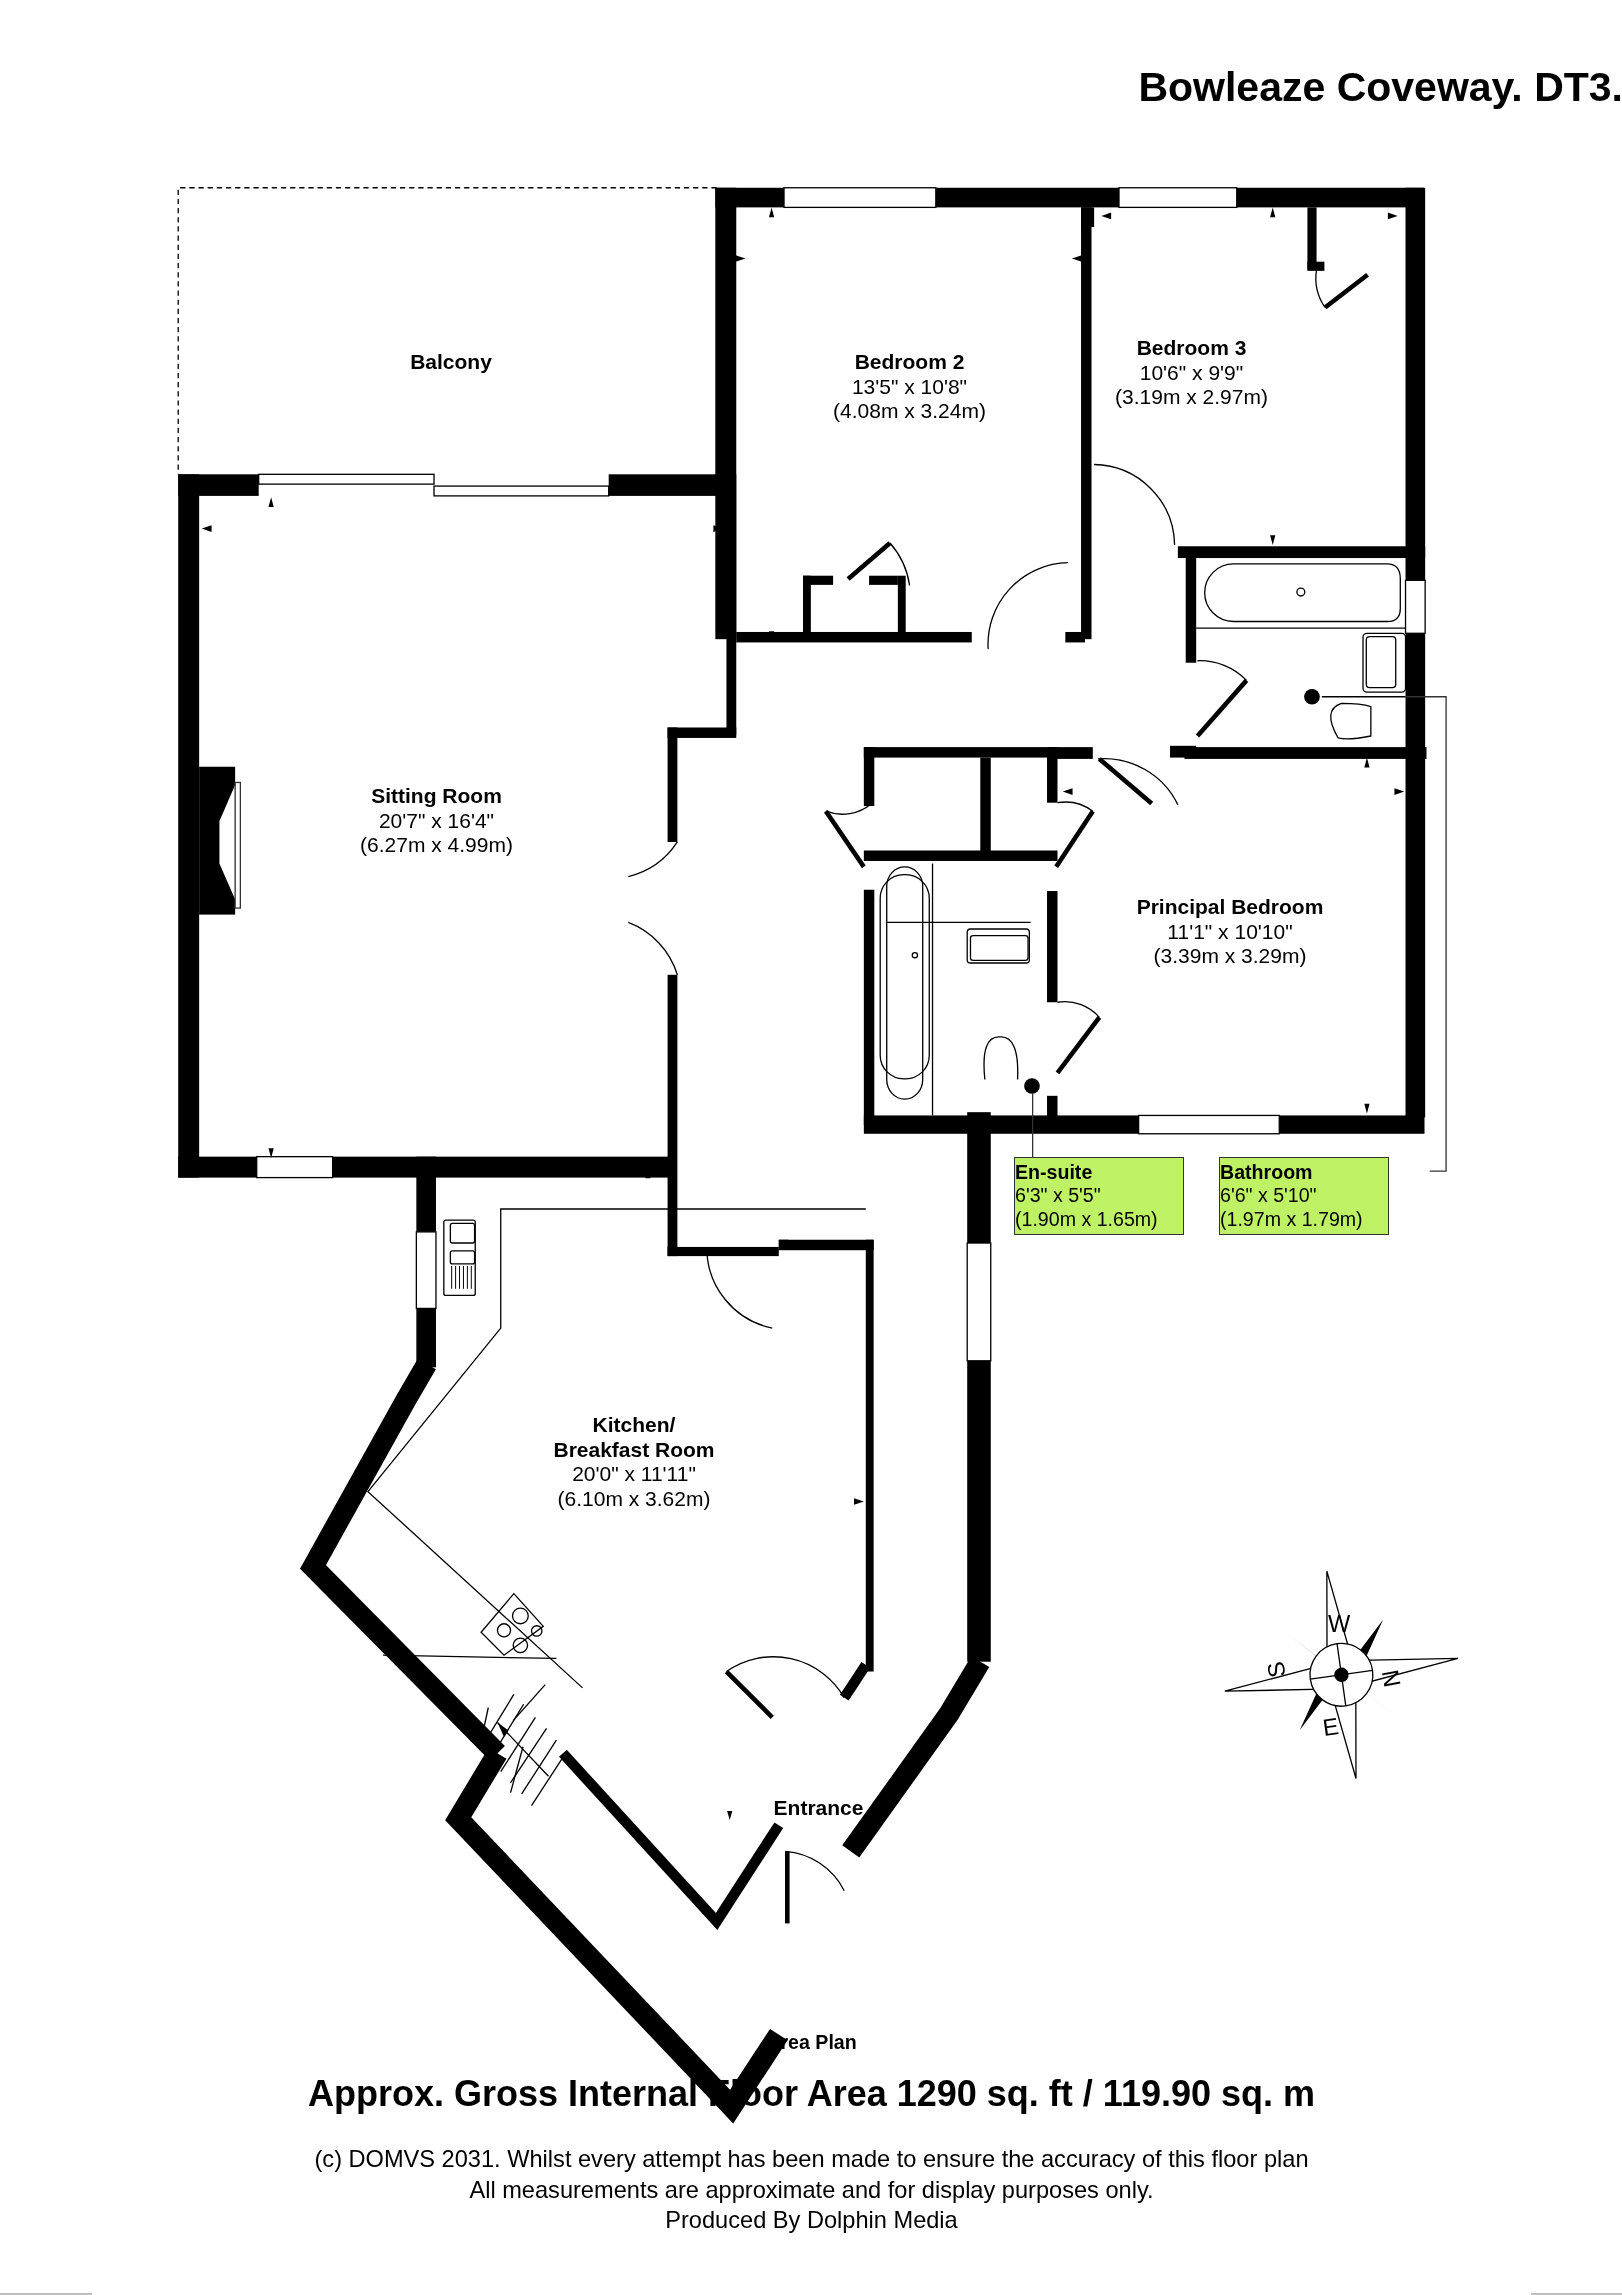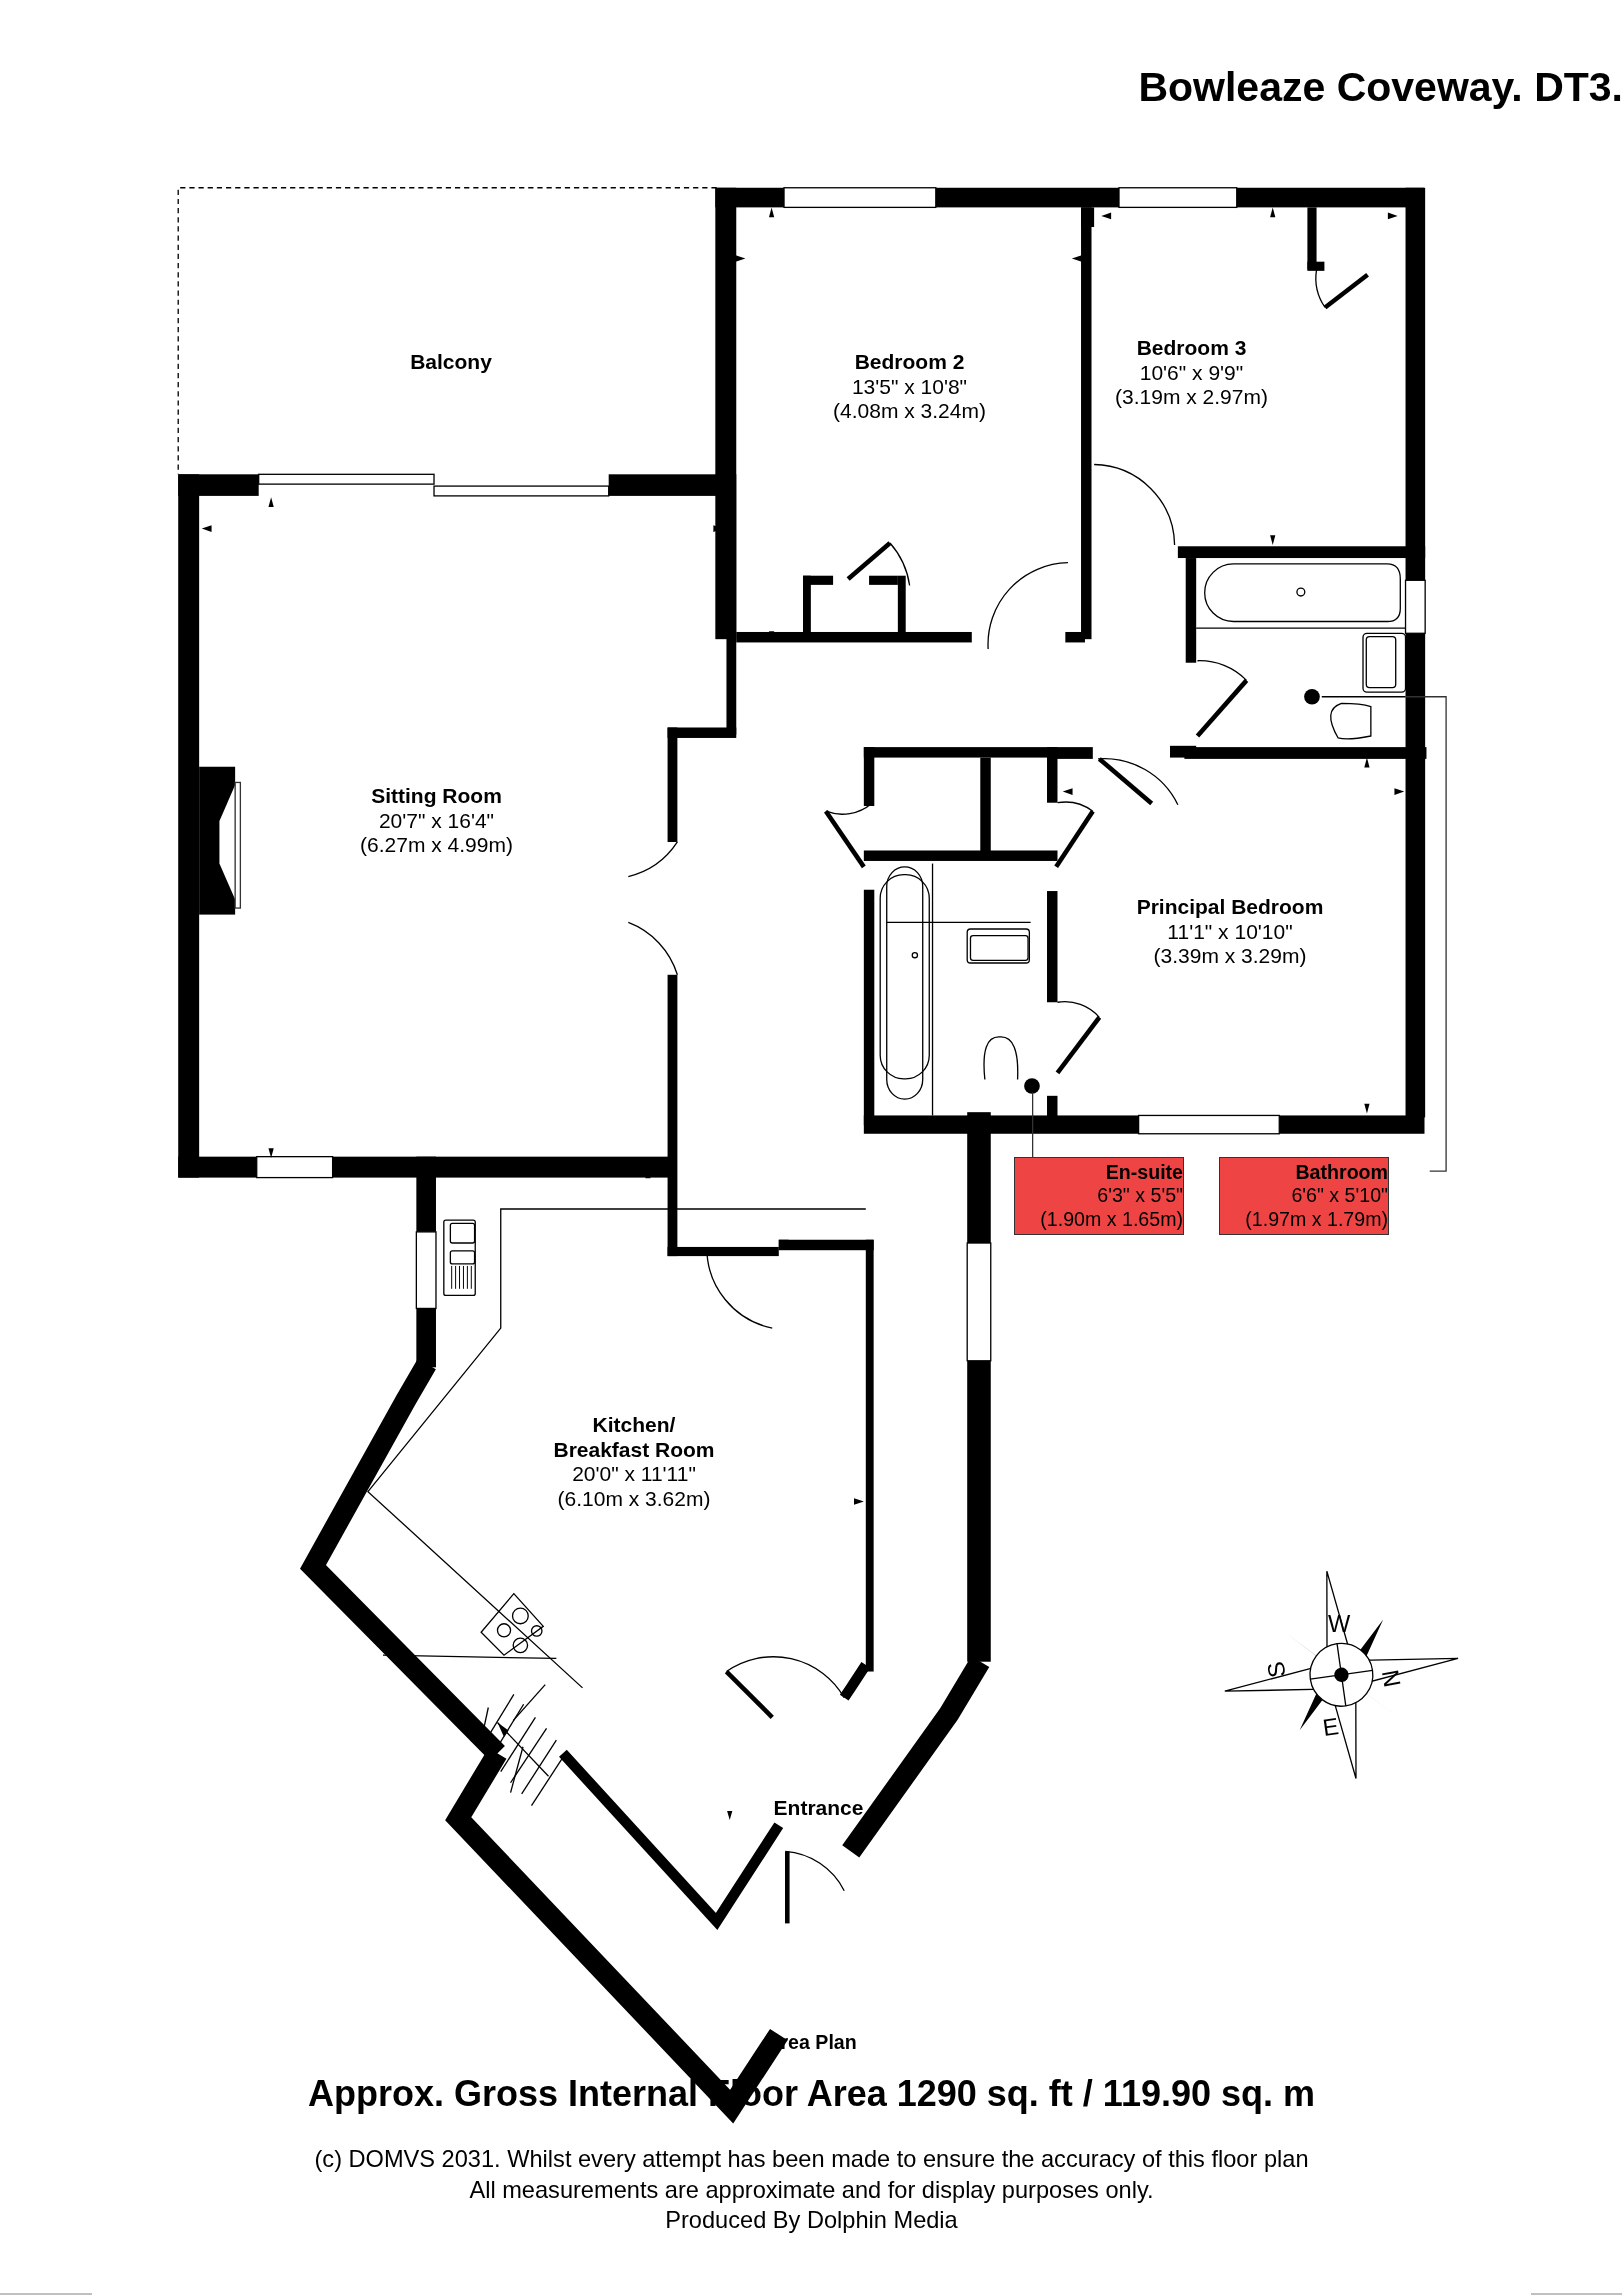--- a/index.html
+++ b/index.html
@@ -4,21 +4,21 @@
 <style>
   html, body { margin: 0; padding: 0; background: #ffffff; }
   body { width: 1623px; height: 2295px; position: relative; overflow: hidden;
          font-family: "Liberation Sans", sans-serif; color: #000; }
   .title { position: absolute; left: 0; width: 1623px; top: 64px; text-align: right;
            font-size: 41px; font-weight: bold; }
   svg.plan { position: absolute; left: 0; top: 0; }
   .lbl { position: absolute; text-align: center; line-height: 1.17; font-size: 21px; }
   .lbl .nm { font-weight: bold; display: block; }
   .lbl .dim { display: block; }
-  .boxlbl { position: absolute; border: 1.3px solid #333; background: #ef4444; text-align: right;
+  .boxlbl { position: absolute; border: 1.3px solid #333; background: #bef264; text-align: left;
             font-size: 19.6px; line-height: 1.2; padding: 2.6px 0; }
   .boxlbl .nm { font-weight: bold; display: block; }
   .boxlbl .dim { display: block; }
   .caption { position: absolute; left: 0; width: 1623px; text-align: center; }
   .floor-label { top: 2031px; font-size: 19.6px; font-weight: bold; }
   .area { top: 2073px; font-size: 36px; font-weight: bold; }
   .disclaimer { top: 2144px; font-size: 23.6px; line-height: 1.3; }
   .disclaimer span { display: block; }
   .edge-mark { position: absolute; top: 2293px; height: 2.6px; background: #c0c0c0; }
   .compass-letter { font-family: "Liberation Sans", sans-serif; font-size: 23.6px; }

